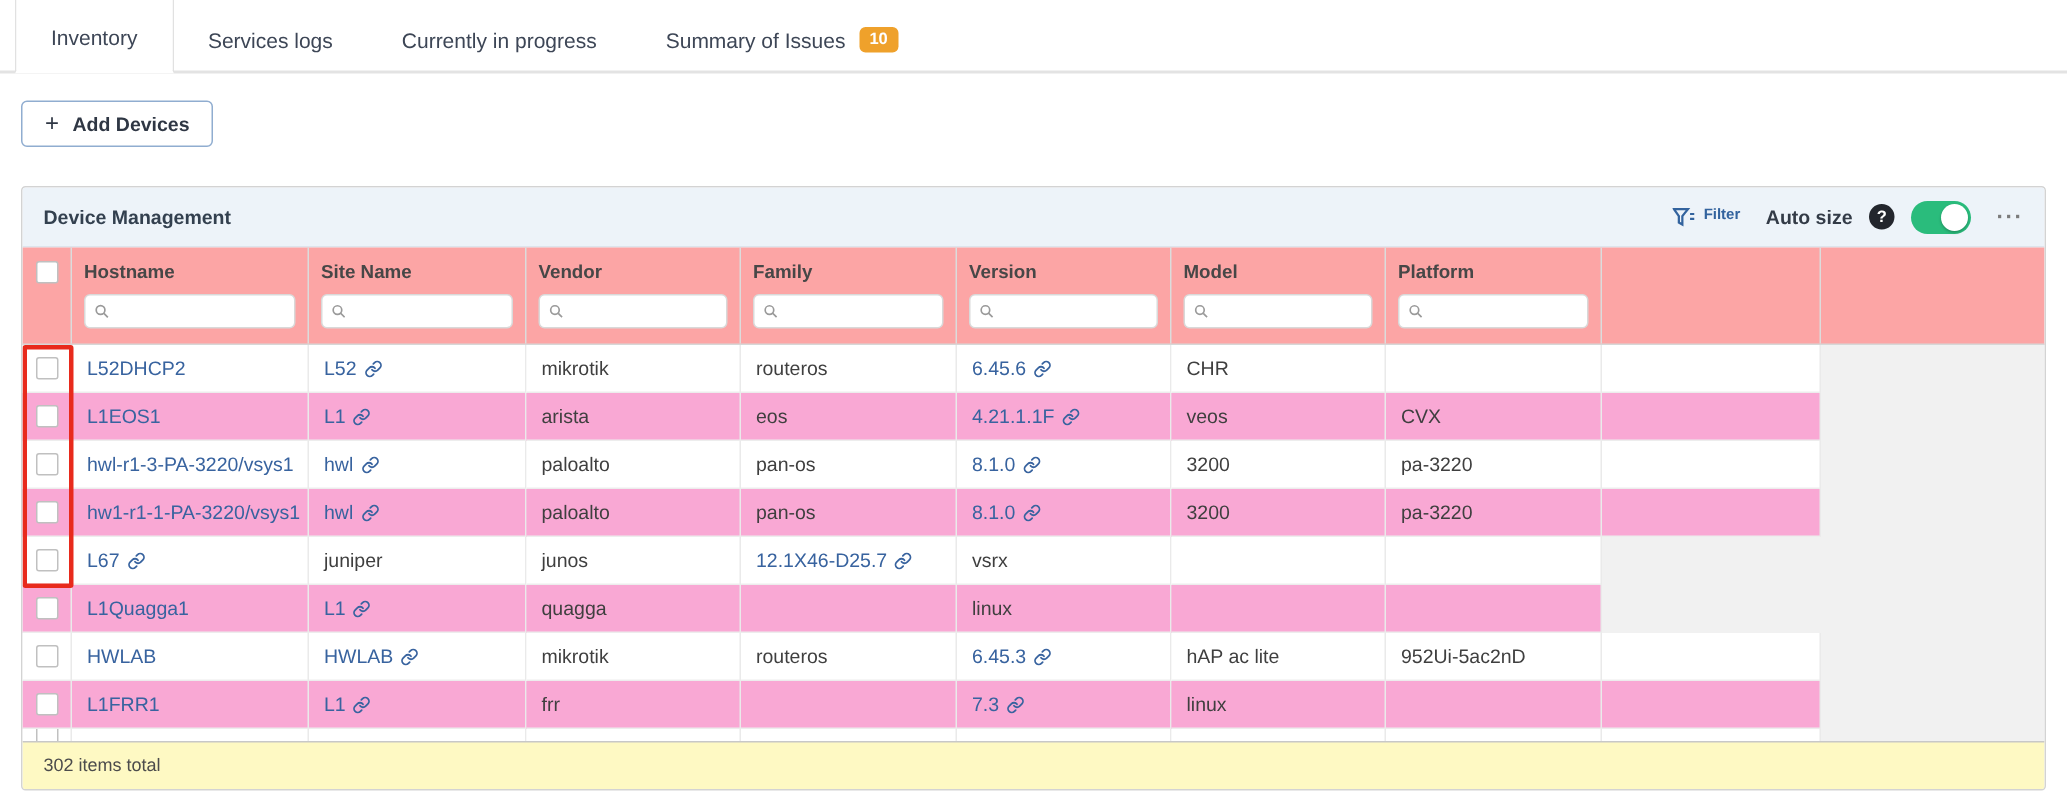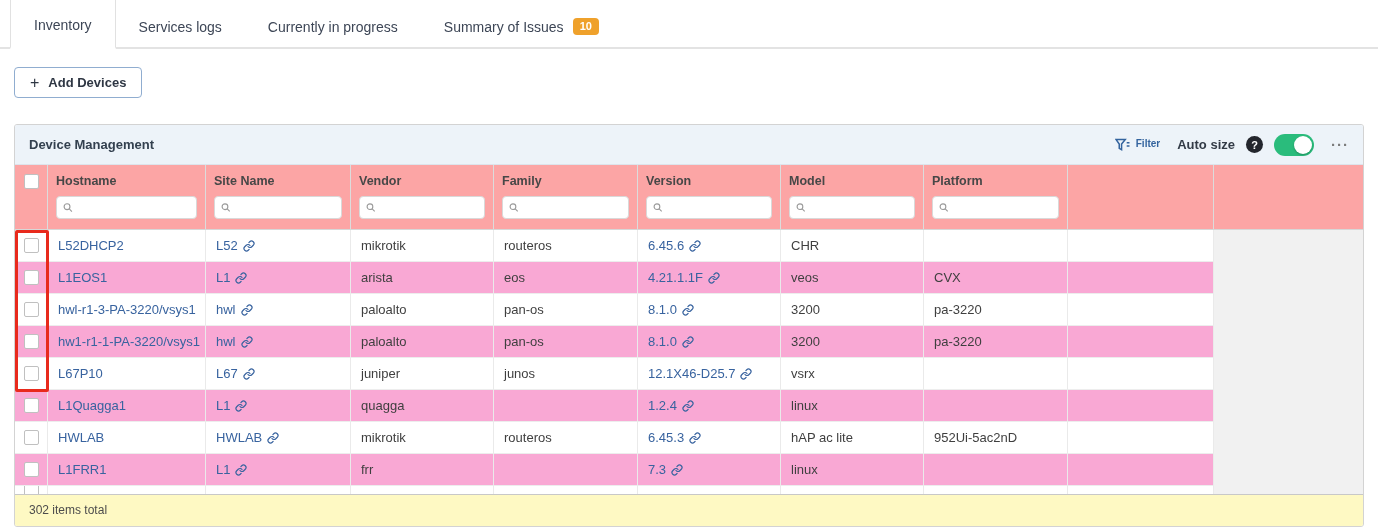--- a/index.html
+++ b/index.html
@@ -325,23 +325,20 @@
         <div class="td">pa-3220</div>
         <div class="td"></div>
         <div class="td filler"></div>
       </div>
 
       <div class="tr">
         <div class="td cb-td">
             <span class="checkbox"></span>
           </div>
         <div class="td">
-            <a class="lnk">L67P10</a>
-          </div>
-        <div class="td">
             <a class="lnk">
               <span>L67</span>
               <svg class="link-ic" width="12" height="12" viewBox="0 0 24 24" fill="none" stroke="currentColor" stroke-width="2.4" stroke-linecap="round">
                 <path d="M10 13a5 5 0 0 0 7.54.54l3-3a5 5 0 0 0-7.07-7.07l-1.72 1.71"></path>
                 <path d="M14 11a5 5 0 0 0-7.54-.54l-3 3a5 5 0 0 0 7.07 7.07l1.71-1.71"></path>
               </svg>
             </a>
           </div>
         <div class="td">juniper</div>
         <div class="td">junos</div>
@@ -371,29 +368,20 @@
             <a class="lnk">
               <span>L1</span>
               <svg class="link-ic" width="12" height="12" viewBox="0 0 24 24" fill="none" stroke="currentColor" stroke-width="2.4" stroke-linecap="round">
                 <path d="M10 13a5 5 0 0 0 7.54.54l3-3a5 5 0 0 0-7.07-7.07l-1.72 1.71"></path>
                 <path d="M14 11a5 5 0 0 0-7.54-.54l-3 3a5 5 0 0 0 7.07 7.07l1.71-1.71"></path>
               </svg>
             </a>
           </div>
         <div class="td">quagga</div>
         <div class="td"></div>
-        <div class="td">
-            <a class="lnk">
-              <span>1.2.4</span>
-              <svg class="link-ic" width="12" height="12" viewBox="0 0 24 24" fill="none" stroke="currentColor" stroke-width="2.4" stroke-linecap="round">
-                <path d="M10 13a5 5 0 0 0 7.54.54l3-3a5 5 0 0 0-7.07-7.07l-1.72 1.71"></path>
-                <path d="M14 11a5 5 0 0 0-7.54-.54l-3 3a5 5 0 0 0 7.07 7.07l1.71-1.71"></path>
-              </svg>
-            </a>
-          </div>
         <div class="td">linux</div>
         <div class="td"></div>
         <div class="td"></div>
         <div class="td filler"></div>
       </div>
 
       <div class="tr">
         <div class="td cb-td">
             <span class="checkbox"></span>
           </div>

